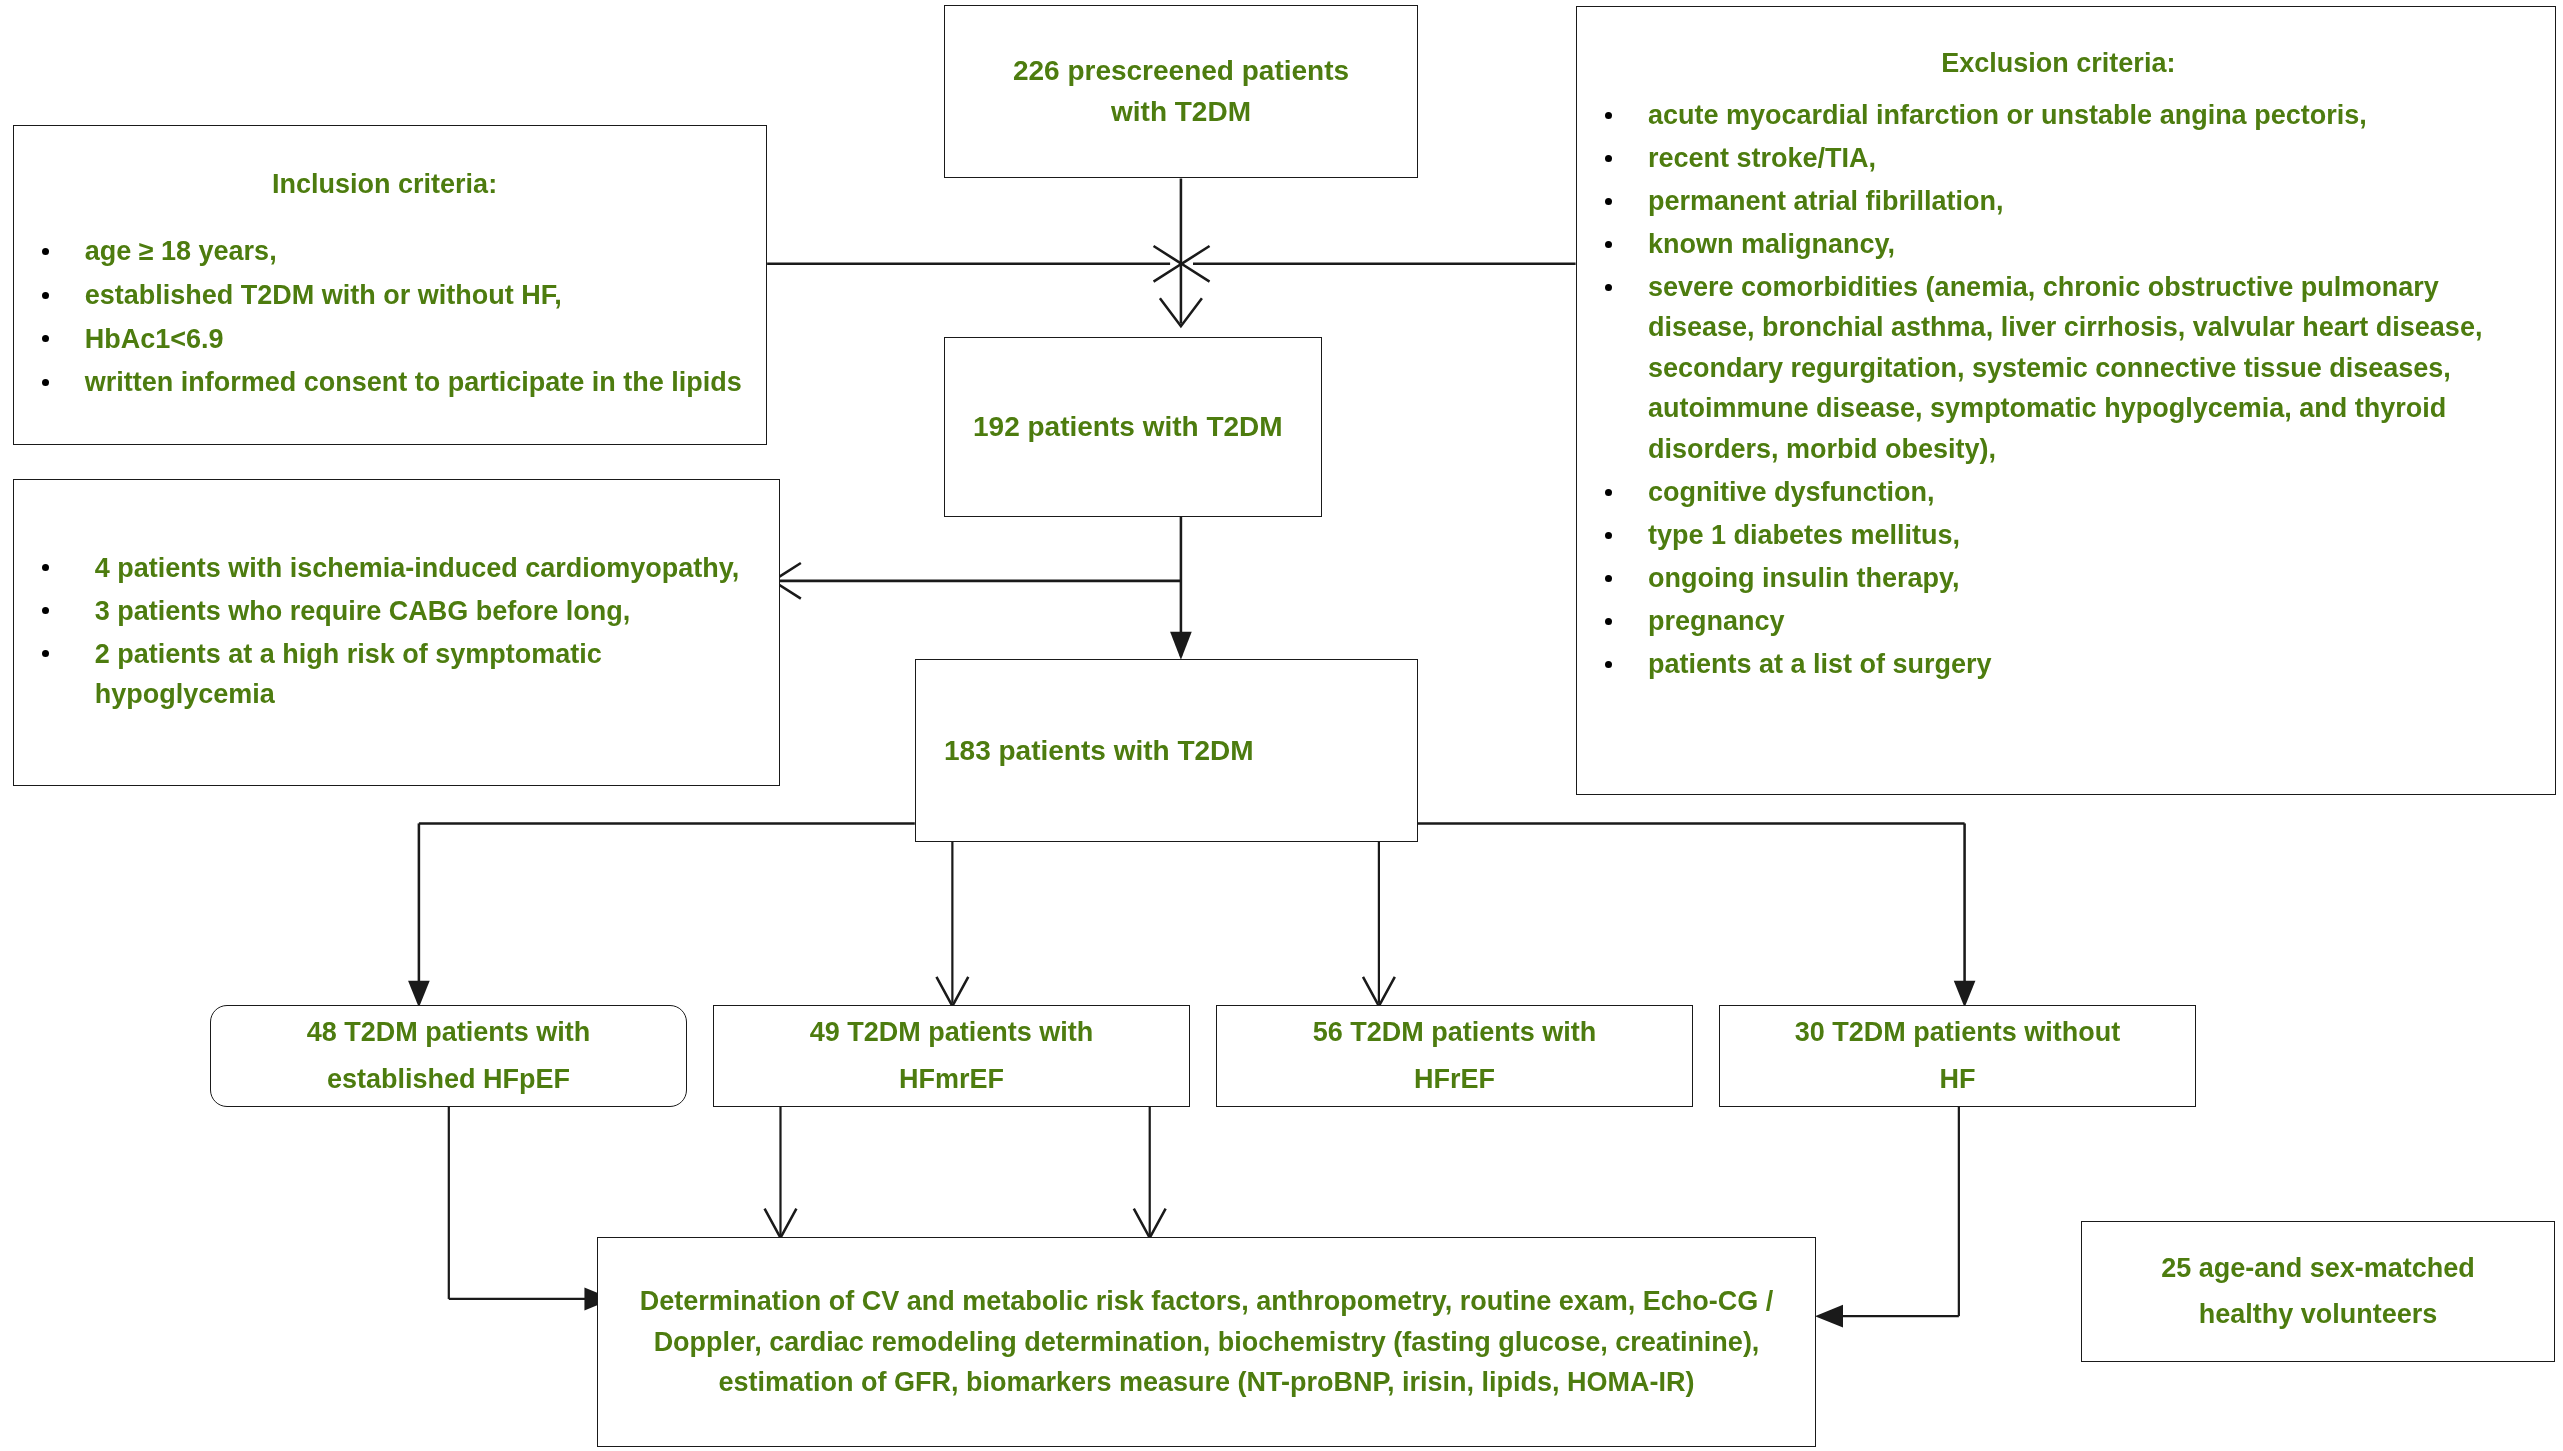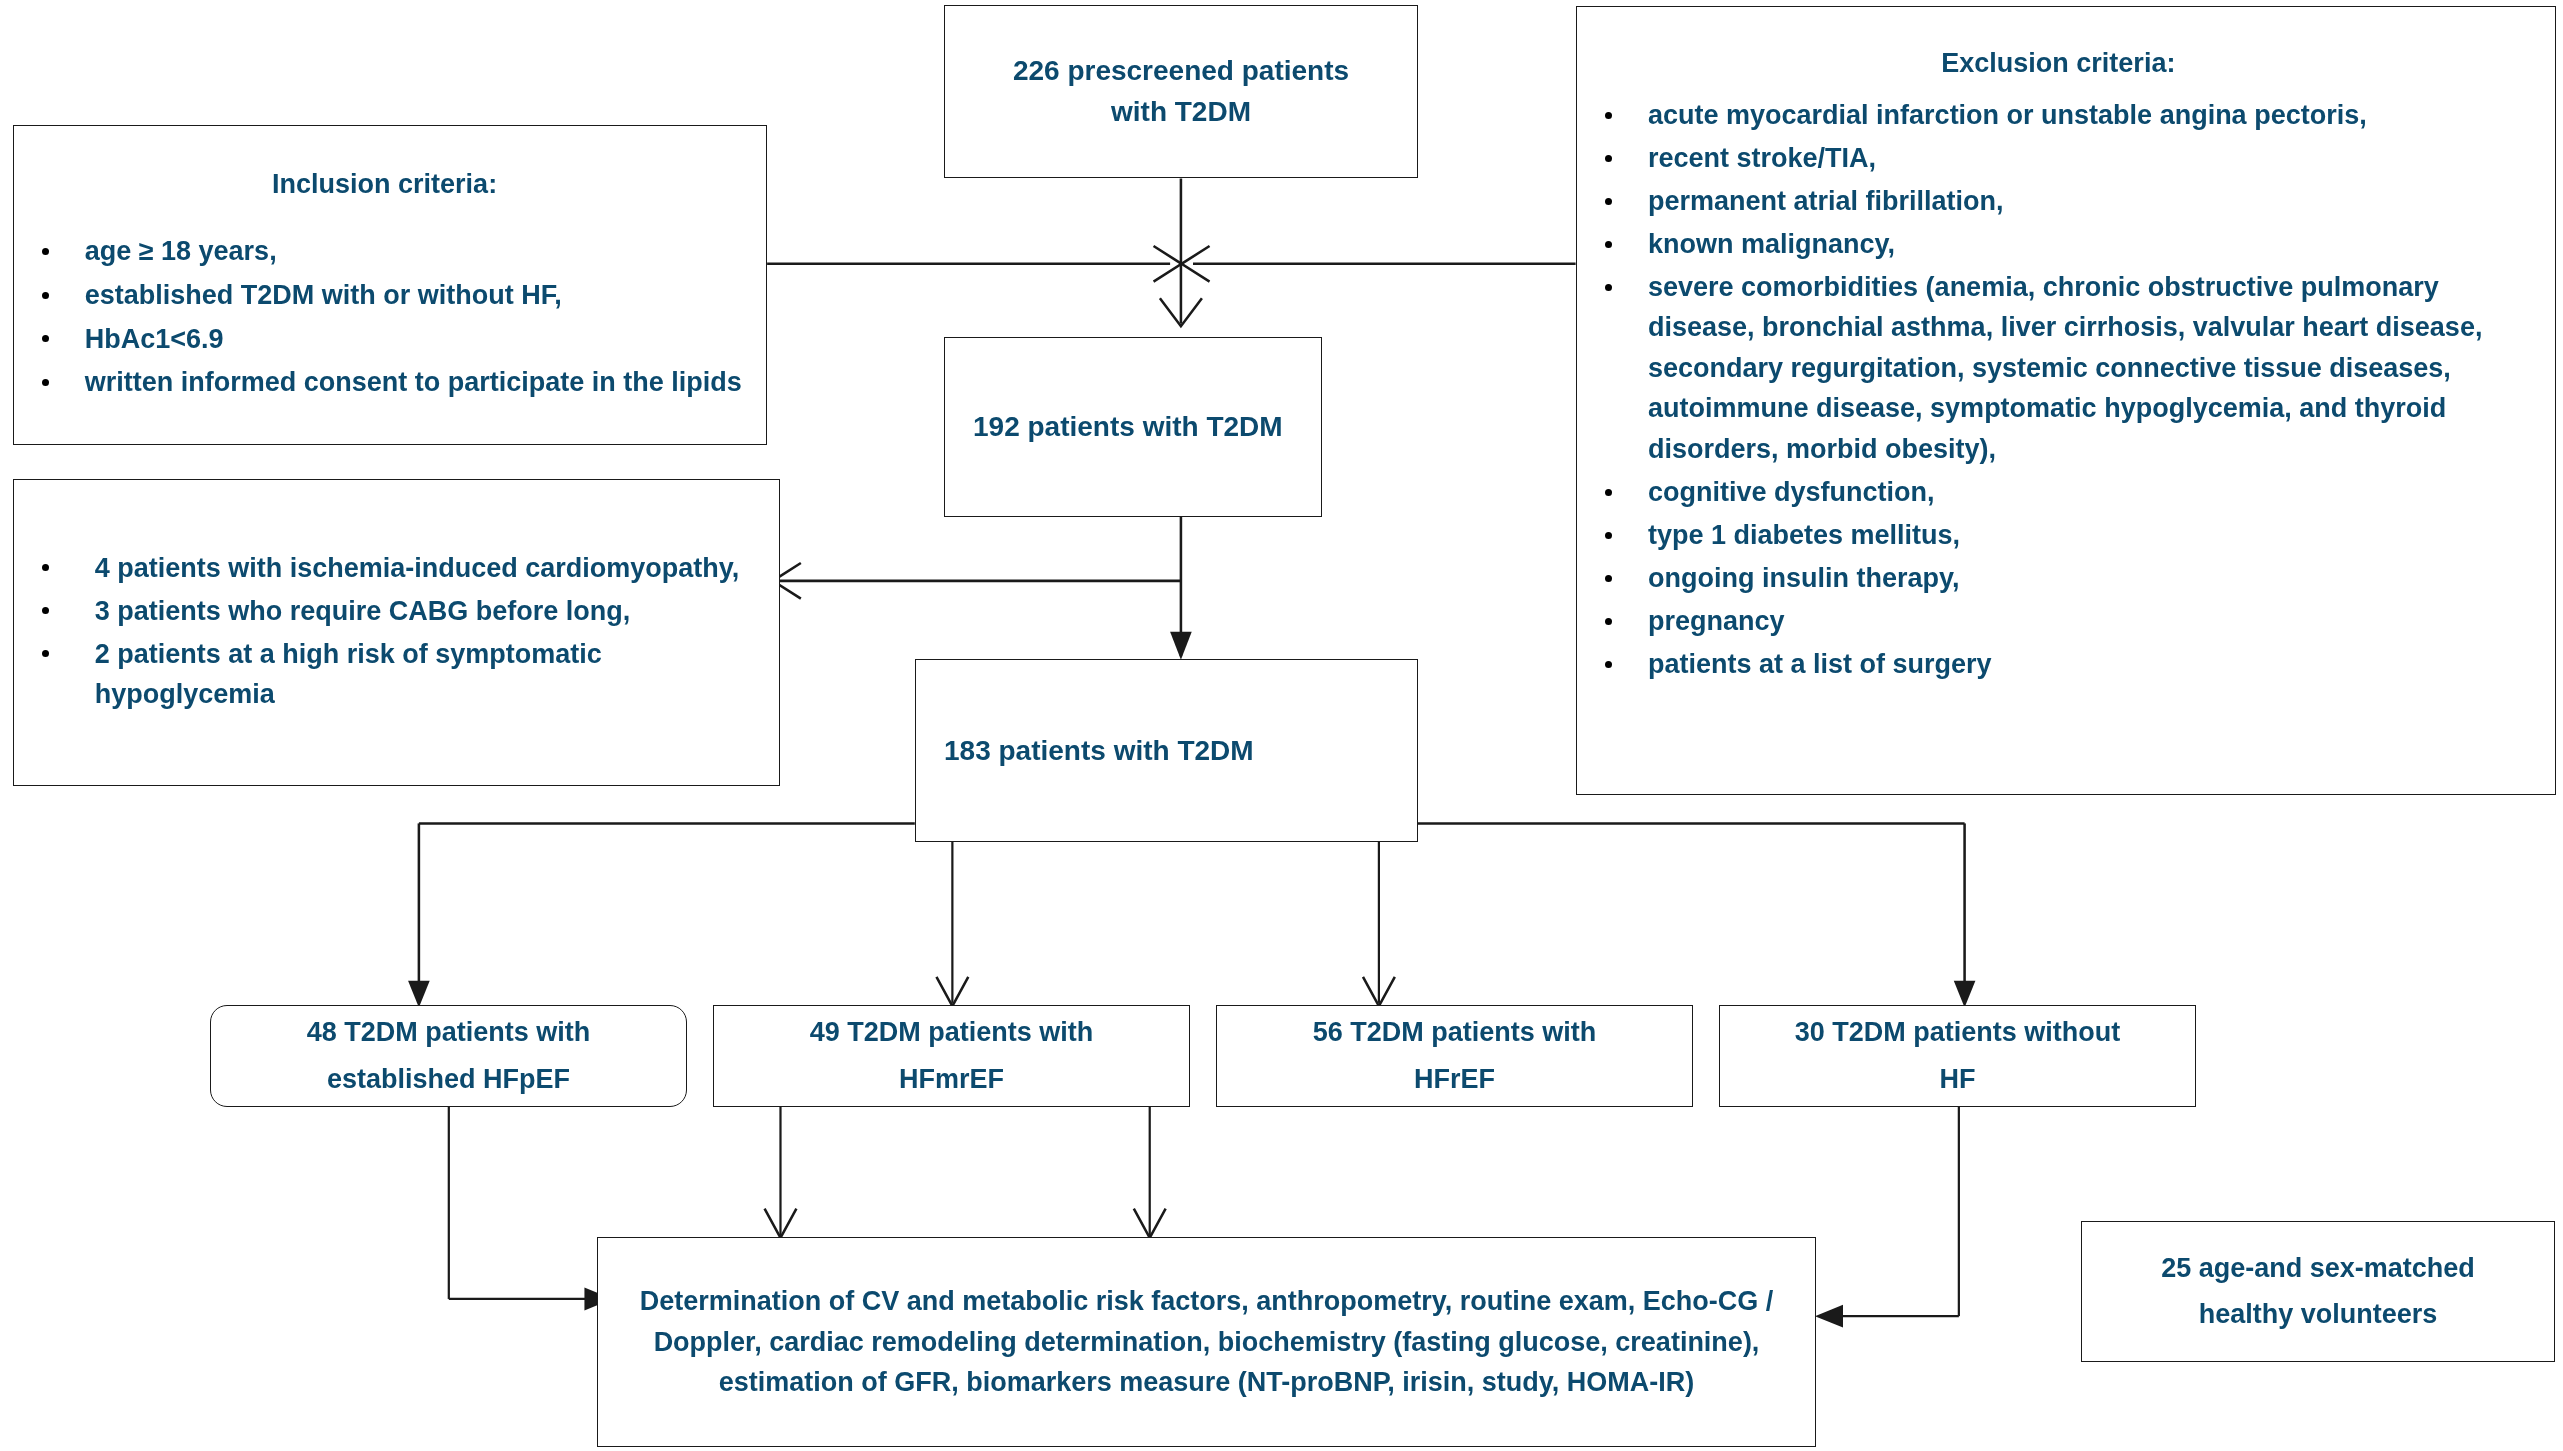--- a/index.html
+++ b/index.html
@@ -13,21 +13,21 @@
     overflow:hidden;
   }
   .box{
     position:absolute;
     box-sizing:border-box;
     border:1.9px solid #1a1a1a;
     background:#ffffff;
     display:flex;
     flex-direction:column;
     justify-content:center;
-    color:#0c4a6e;
+    color:#4d7c0f;
     font-weight:bold;
     z-index:3;
   }
   .box.center{ text-align:center; align-items:center; }
   .title{
     text-align:center;
     font-weight:bold;
     width:100%;
     display:block;
   }
@@ -178,21 +178,21 @@
     <span class="title">56 T2DM patients with</span>
     <span class="title">HFrEF</span>
   </div>
 
   <div class="box center" style="left:1719px;top:1005px;width:477px;height:102px;font-size:27px;line-height:1.75;">
     <span class="title">30 T2DM patients without</span>
     <span class="title">HF</span>
   </div>
 
   <div class="box center" style="left:597px;top:1237px;width:1219px;height:210px;font-size:27px;line-height:1.5;padding:0 16.6px;">
-    <span class="title">Determination of CV and metabolic risk factors,  anthropometry, routine exam, Echo-CG / Doppler, cardiac remodeling determination, biochemistry (fasting glucose, creatinine), estimation of GFR, biomarkers measure (NT-proBNP, irisin, study, HOMA-IR)</span>
+    <span class="title">Determination of CV and metabolic risk factors,  anthropometry, routine exam, Echo-CG / Doppler, cardiac remodeling determination, biochemistry (fasting glucose, creatinine), estimation of GFR, biomarkers measure (NT-proBNP, irisin, lipids, HOMA-IR)</span>
   </div>
 
   <div class="box center" style="left:2081px;top:1221px;width:474px;height:141px;font-size:27px;line-height:1.7;">
     <span class="title">25 age-and sex-matched</span>
     <span class="title">healthy volunteers</span>
   </div>
 
 </div>
 
 

